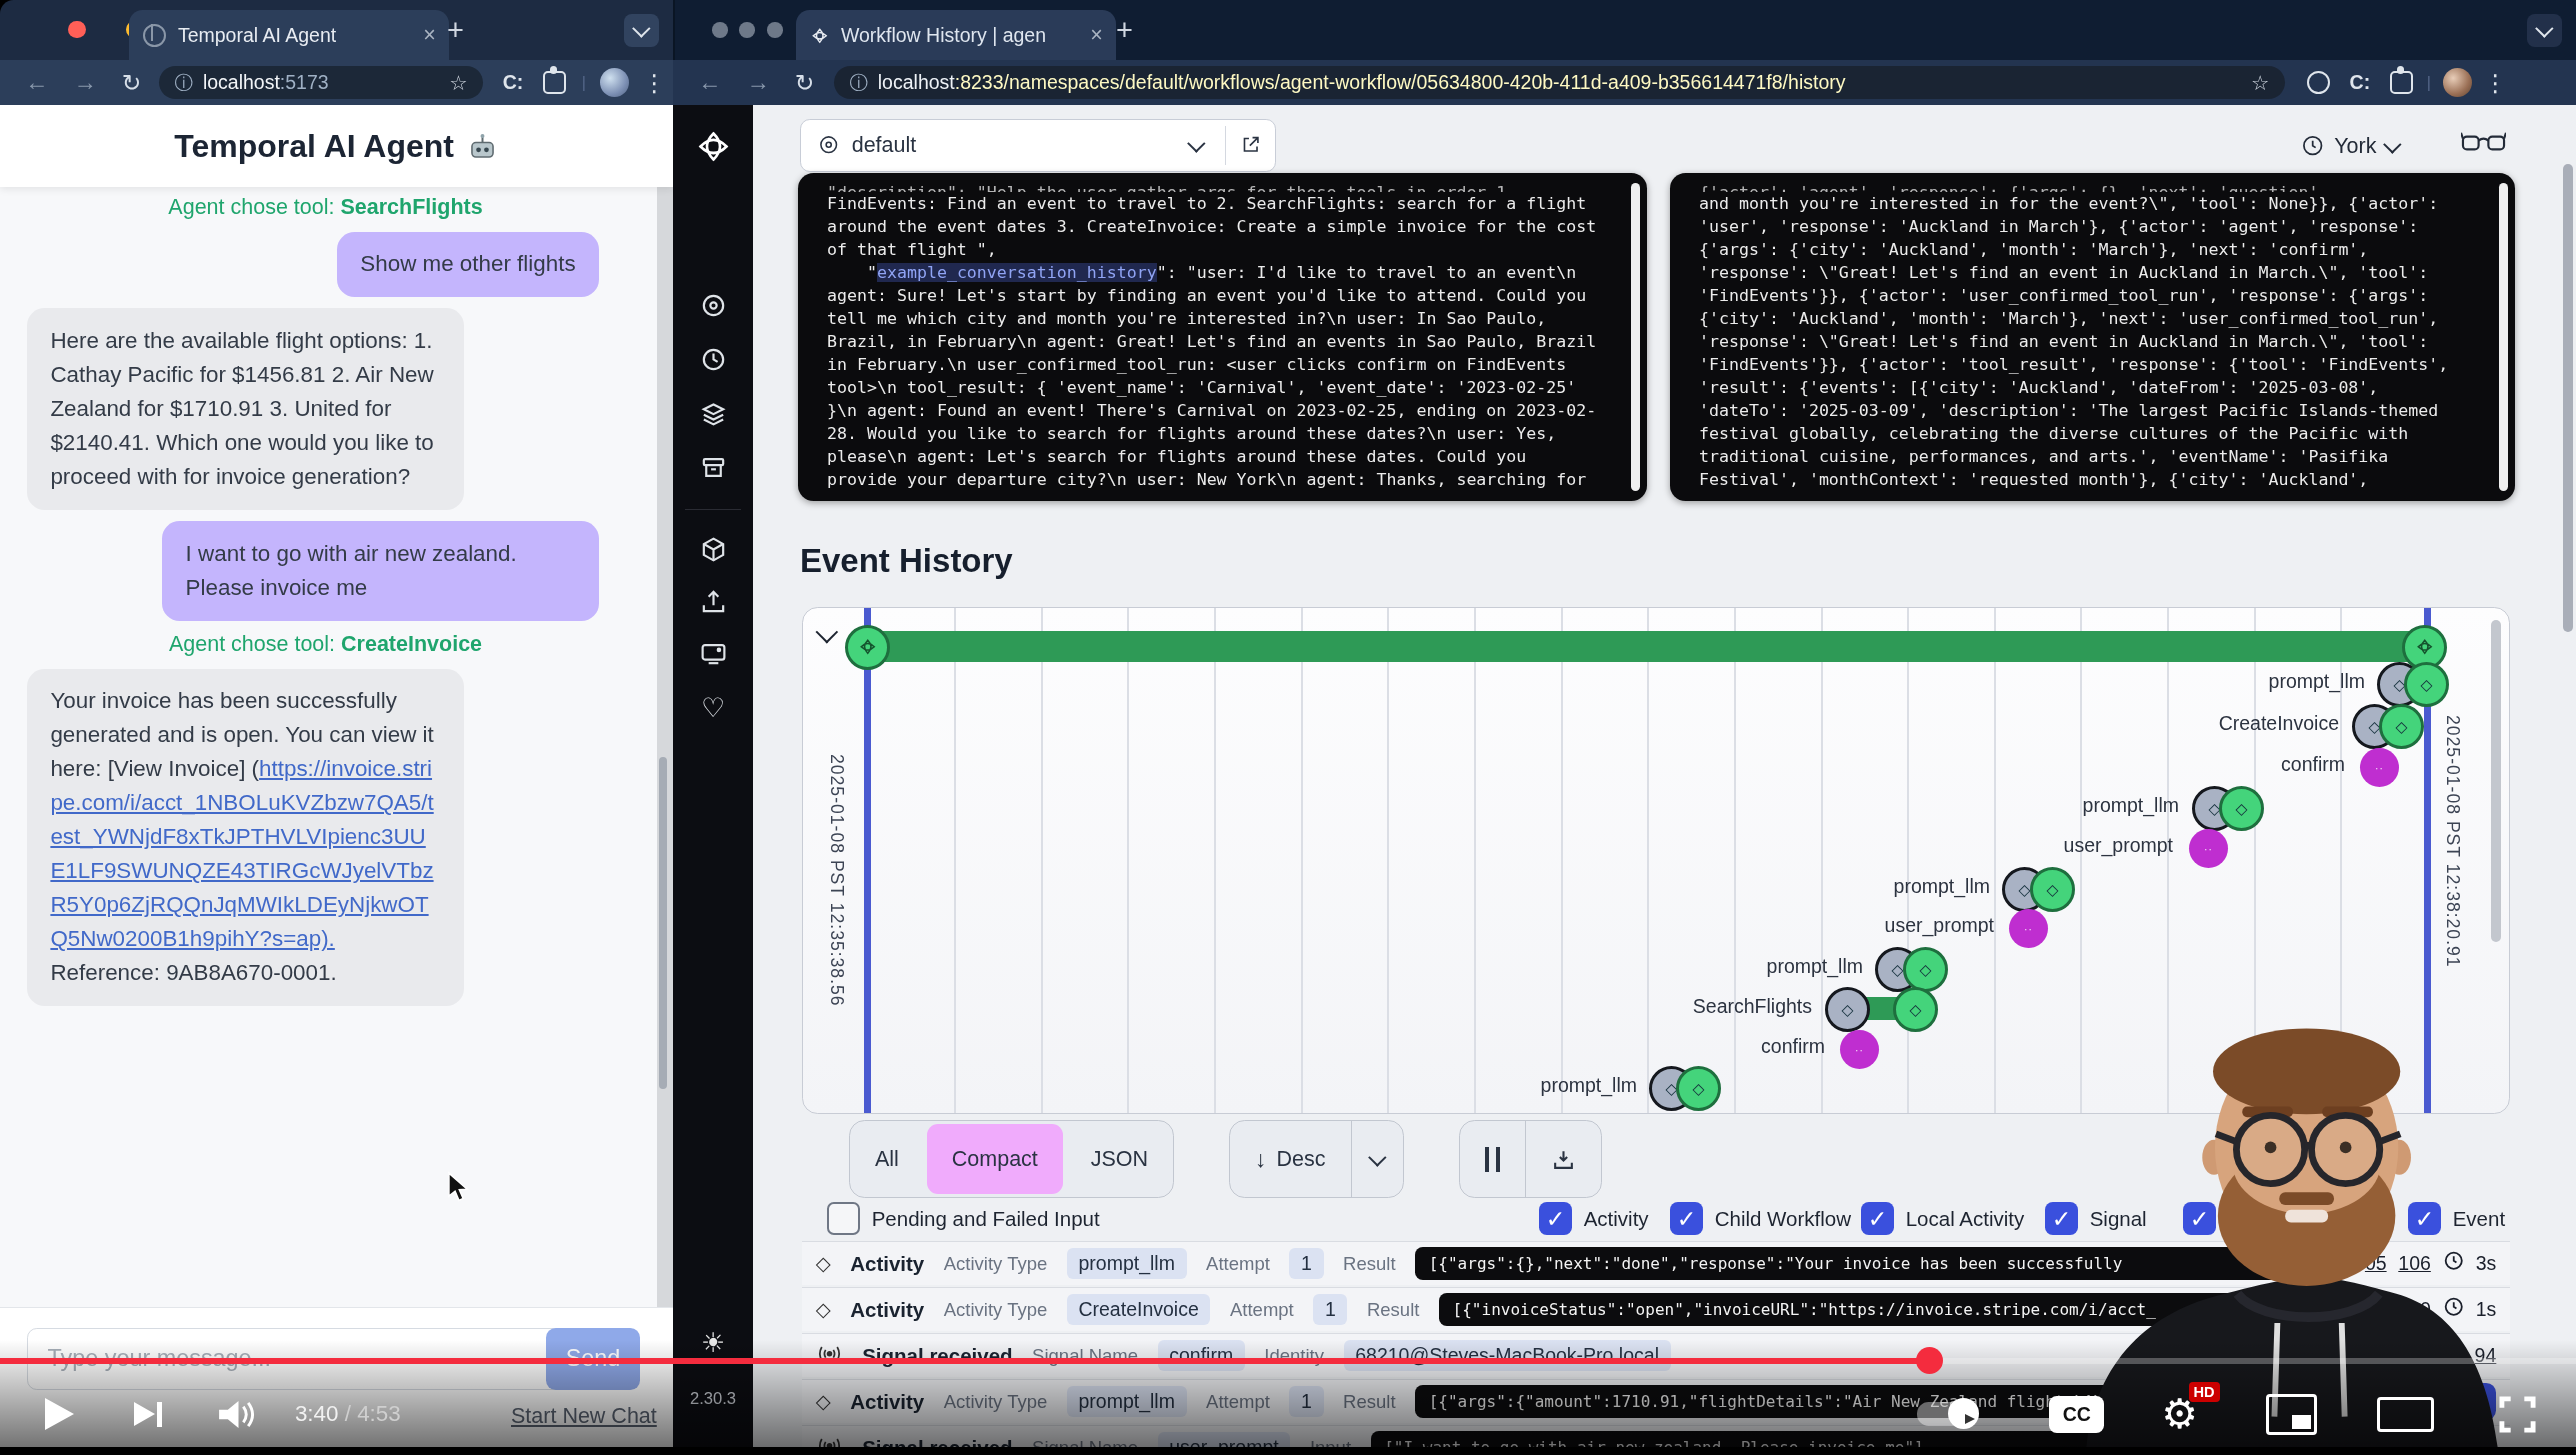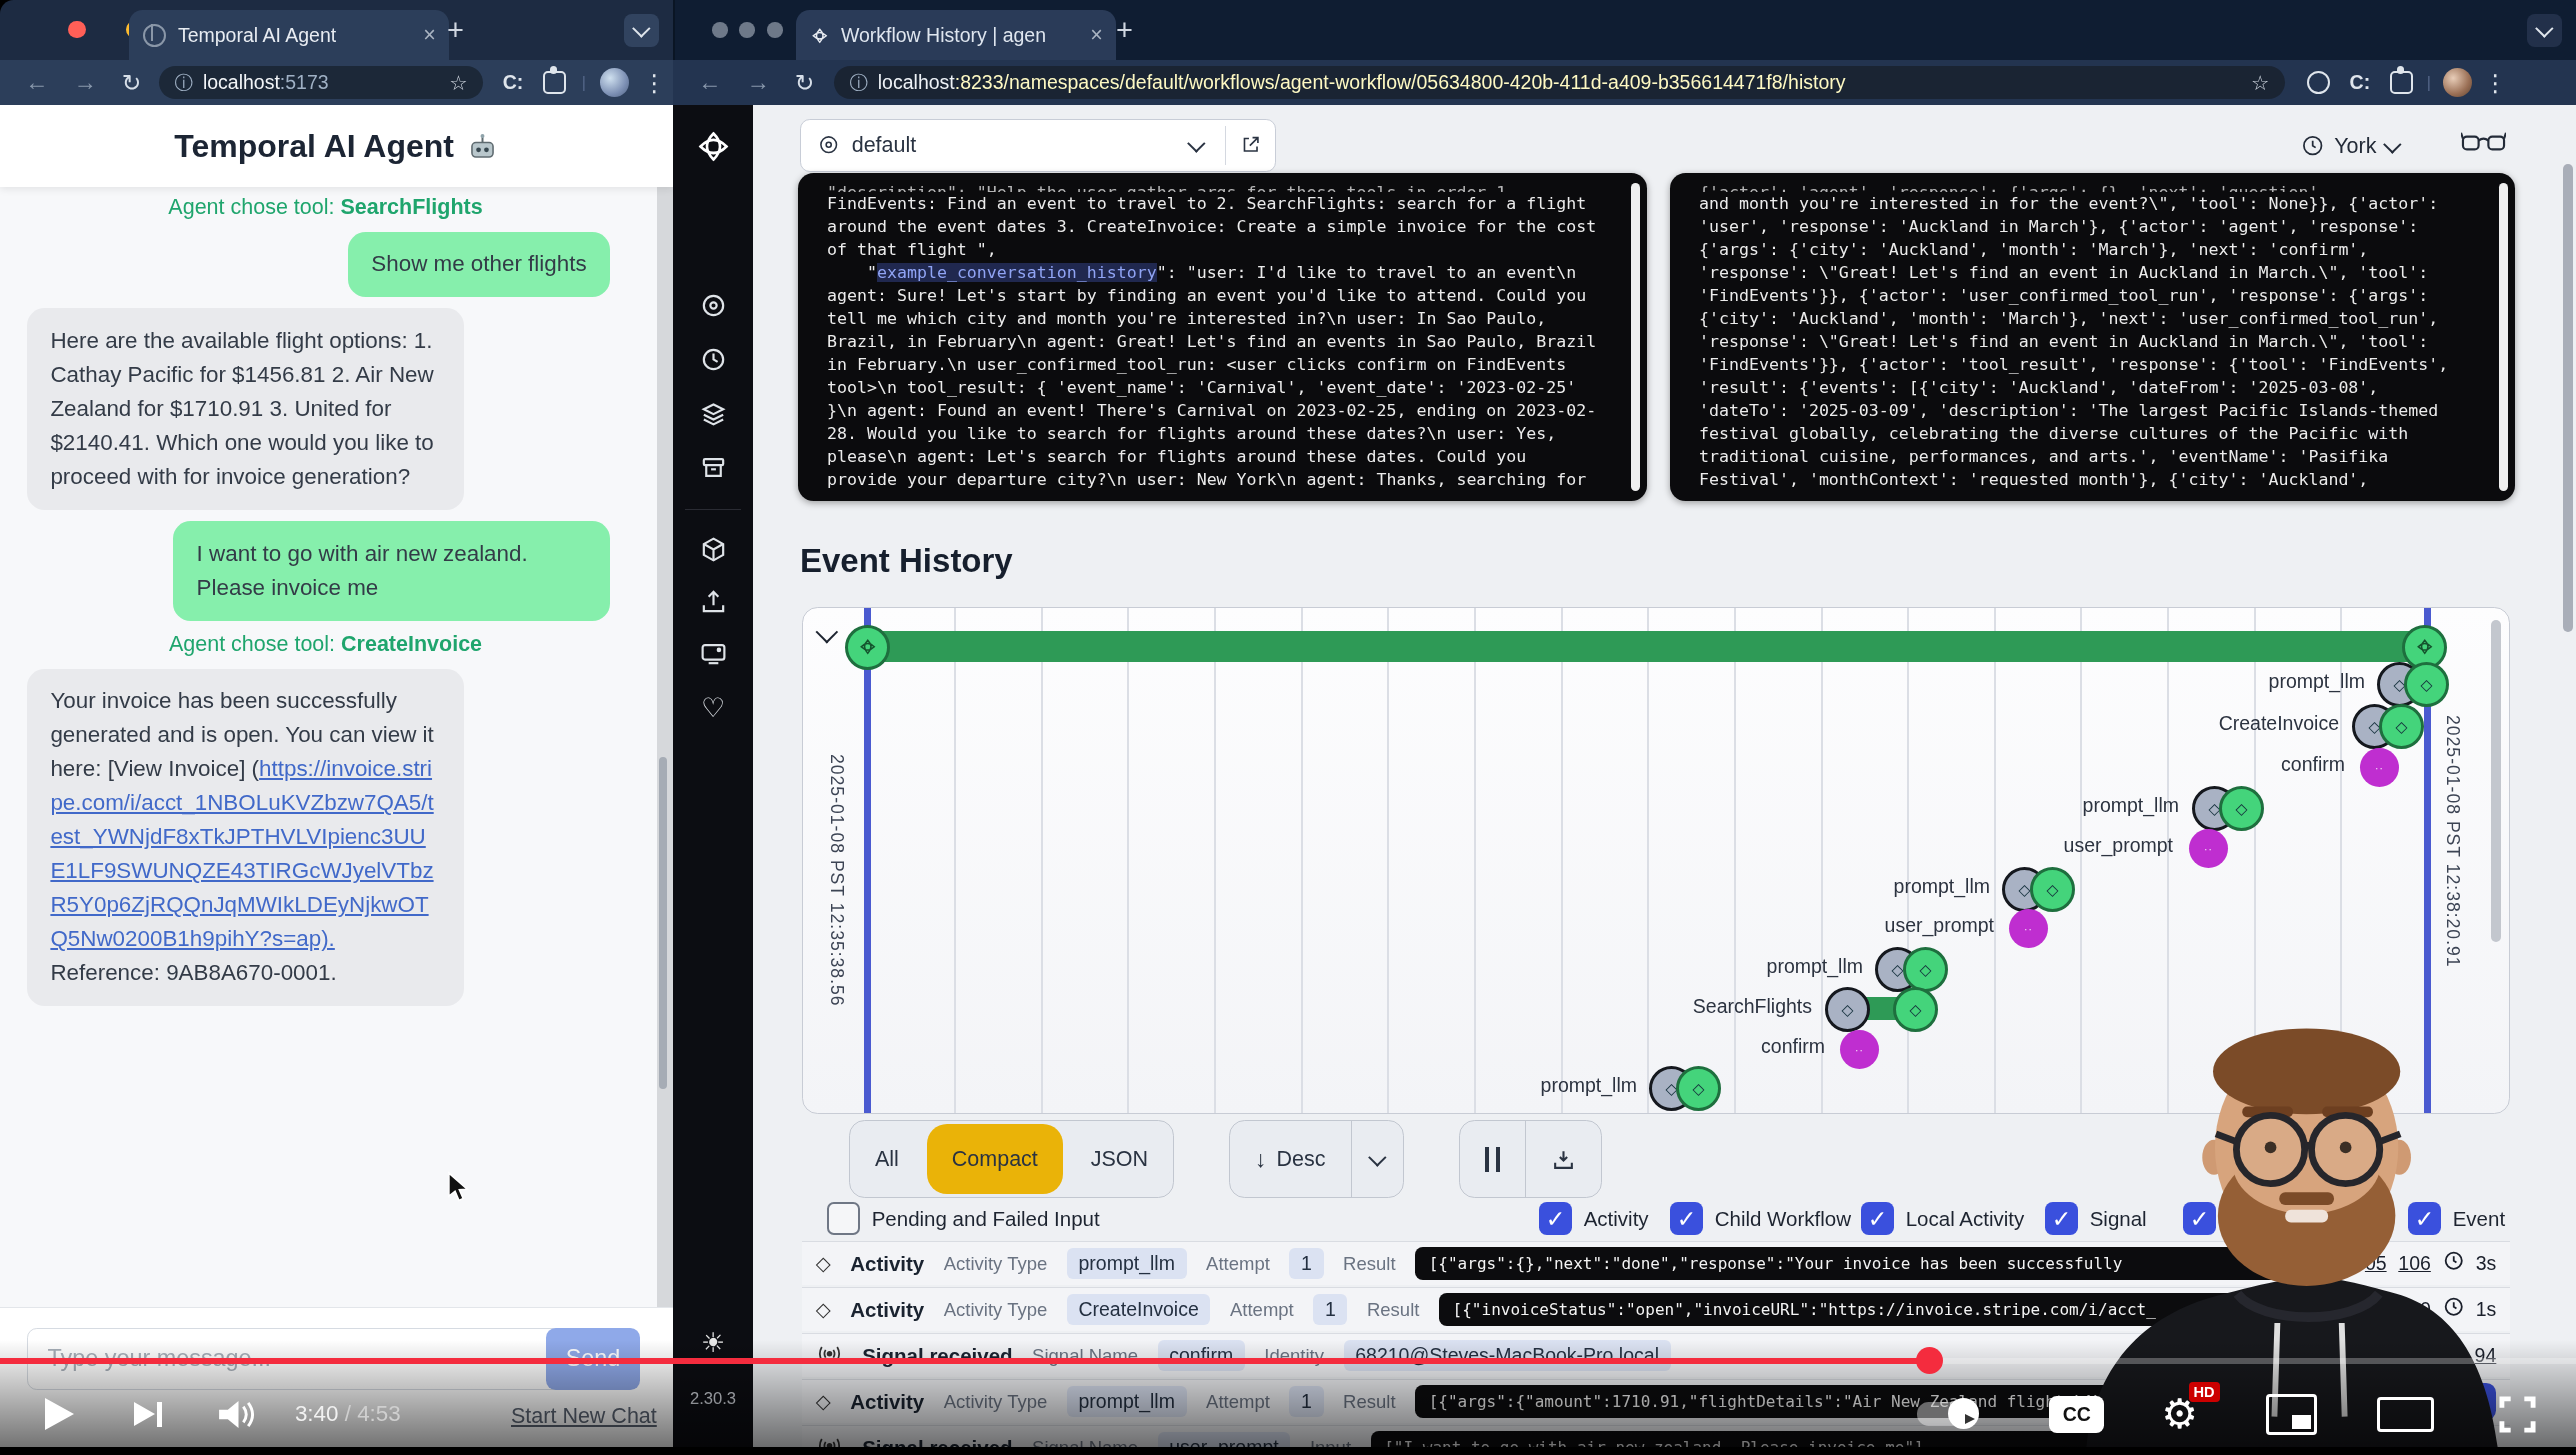--- a/index.html
+++ b/index.html
@@ -11,39 +11,39 @@
   
   .tabstrip{position:absolute;left:0;top:0;right:0;height:60px;}
   .btab{position:absolute;top:9.8px;height:51px;border-radius:13.7px 13.7px 0 0;display:flex;align-items:center;padding:0 13.7px;gap:11.7px;}
   .toolbar{position:absolute;left:0;top:60px;right:0;height:45px;display:flex;align-items:center;}
   .navic{font-size:23.4px;margin-left:25px;}
   .urlpill{height:33px;border-radius:16.6px;display:flex;align-items:center;padding:0 15.6px;gap:9.8px;}
   
   .m-tool{text-align:center;color:#1fa56d;font-size:21.5px;margin:5.9px 0 11.7px;}
   .m-agent,.m-user{font-size:22.4px;line-height:34px;color:#333b47;padding:15.6px 23.4px;border-radius:17.6px;margin-bottom:11.7px;width:fit-content;}
   .m-agent{background:#e9eaed;max-width:390px;}
-  .m-user{background:#86efac;margin-left:auto;margin-right:14px;max-width:390px;}
+  .m-user{background:#c4b5fd;margin-left:auto;margin-right:25px;max-width:390px;}
   .m-link{color:#4169c9;text-decoration:underline;word-break:break-all;}
   
   .codepanel{position:absolute;background:#0b0b0d;border-radius:15.6px;box-shadow:0 2px 7.8px rgba(0,0,0,.35);overflow:hidden;}
   .codepanel pre{margin:0;padding:7.8px 39px 15.6px 29px;font-family:"DejaVu Sans Mono",monospace;font-size:16.6px;line-height:23px;color:#ececec;white-space:pre;}
   .clipline{display:block;height:11.7px;overflow:hidden;opacity:.75;}
   .hl{color:#90a4f4;background:rgba(64,86,180,.4);}
   .cscroll{position:absolute;right:6.8px;top:9.8px;bottom:9.8px;width:8.8px;background:#efefef;border-radius:4.9px;}
   .gridline{position:absolute;top:0;bottom:0;width:1.5px;background:#dbdee5;}
   .tl-label{position:absolute;font-size:19.5px;color:#2c3340;white-space:nowrap;}
   .circ{position:absolute;border-radius:50%;box-sizing:border-box;display:flex;align-items:center;justify-content:center;}
   .circ-gray{width:45px;height:45px;background:#a9b2c4;border:3.9px solid #15181e;z-index:2;}
   .circ-green{width:45px;height:45px;background:#44d47b;border:3.9px solid #1e6f3e;z-index:3;}
   .circ-mag{width:39px;height:39px;background:#bf2ed0;z-index:2;color:rgba(255,255,255,.75);font-size:12.7px;letter-spacing:1px;}
   .circ-glyph{font-size:15.6px;color:#14303c;}
   .tl-bar{position:absolute;height:23.4px;background:#2e9a56;z-index:1;}
   .seg{height:76px;border:1.5px solid #c2c7d0;background:#e9ecf1;border-radius:15.6px;display:flex;align-items:stretch;overflow:hidden;}
   .seg>div{display:flex;align-items:center;justify-content:center;font-size:21.5px;color:#2a3342;padding:0 25px;}
-  .seg .sel{background:#eab308;border-radius:20px;margin:2.9px;}
+  .seg .sel{background:#f0abfc;border-radius:11px;margin:2.9px;}
   .cb{width:33px;height:33px;border-radius:7.8px;background:#3a50dd;color:#fff;font-size:23.4px;display:flex;align-items:center;justify-content:center;}
   .cb-label{font-size:20.5px;color:#1d2430;margin-left:11.7px;}
   .erow{position:relative;height:43px;background:#f3f4f7;border-top:1.5px solid #d9dce2;display:flex;align-items:center;padding:0 13.7px;gap:19.5px;margin-bottom:2px;}
   .erow .title{font-weight:bold;font-size:20.5px;color:#1a2330;white-space:nowrap;}
   .erow .lab{font-size:18.5px;color:#6a7382;white-space:nowrap;}
   .erow .chip{background:#dbe2f2;border-radius:5.9px;padding:3.9px 11.7px;font-size:19.5px;color:#243041;white-space:nowrap;}
   .erow .codechip{flex:1;min-width:0;background:#0c0c0e;color:#f4f4f4;font-family:"DejaVu Sans Mono",monospace;font-size:16px;border-radius:7.8px;padding:6.8px 13.7px;white-space:nowrap;overflow:hidden;}
   .erow .rlinks{margin-left:auto;display:flex;align-items:center;gap:11.7px;font-size:19.5px;color:#1a1f2b;}
   .erow .rlinks a{color:#1a1f2b;text-decoration:underline;}
   .vlabel{writing-mode:vertical-rl;font-size:17.6px;color:#3c4454;letter-spacing:1px;white-space:nowrap;}

